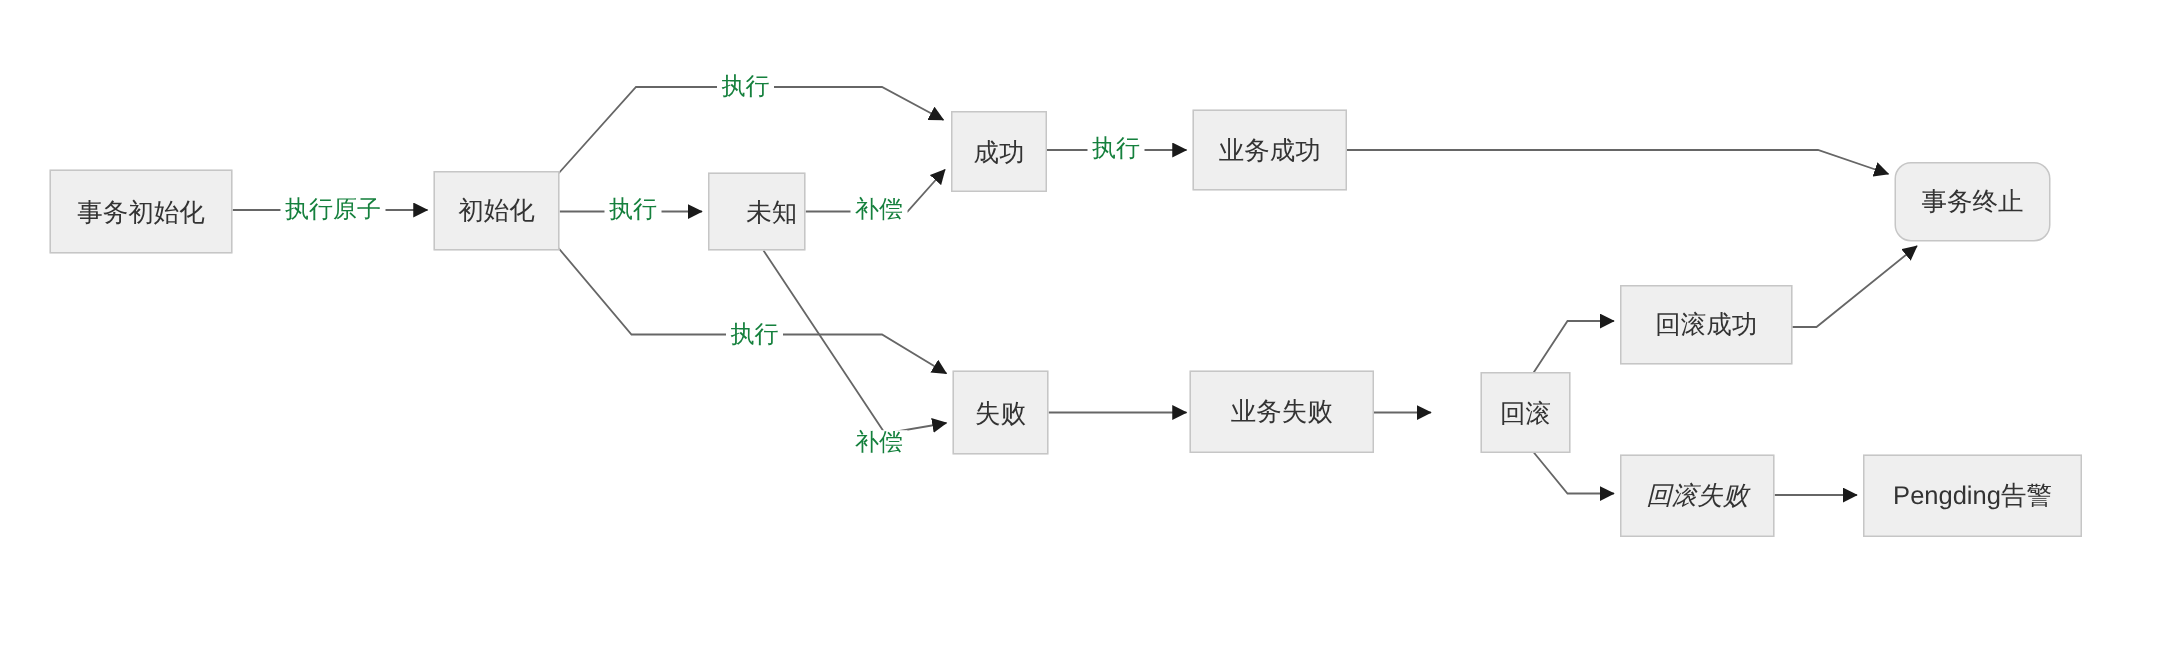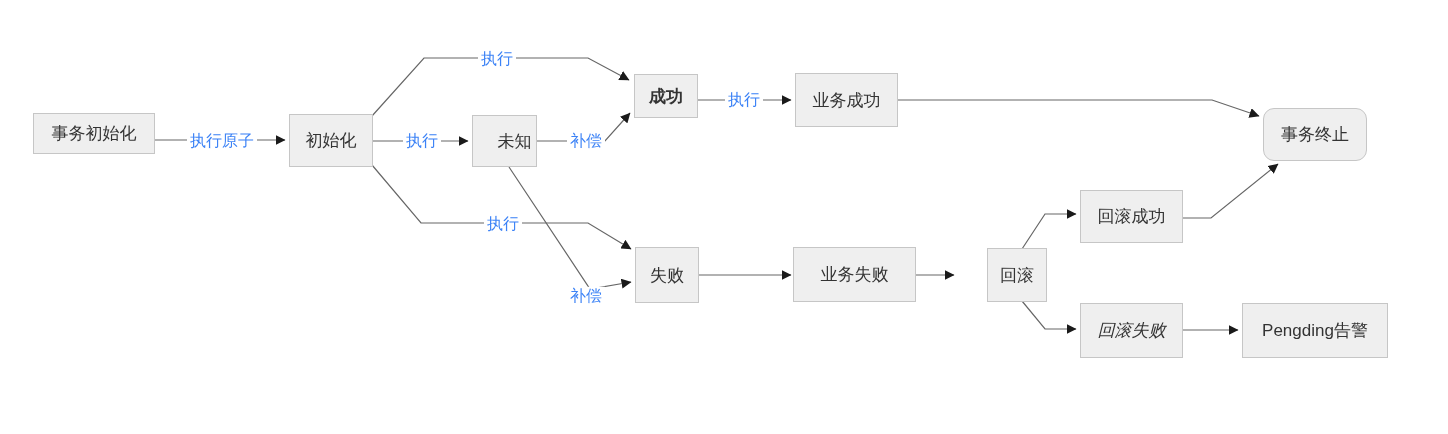--- a/index.html
+++ b/index.html
@@ -38,21 +38,21 @@
     color: #333333;
     font-size: 17px;
     white-space: nowrap;
     text-align: center;
   }
   .edge-label {
     position: absolute;
     z-index: 2;
     transform: translate(-50%, -50%);
     background: #ffffff;
-    color: #3b82f6;
+    color: #15803d;
     font-size: 16px;
     line-height: 1.15;
     padding: 0 3px;
     white-space: nowrap;
   }
 </style>
 </head>
 <body>
 
 <div class="canvas">
@@ -80,26 +80,26 @@
   </svg>
 
   <span class="edge-label" style="left:222px; top:141px;">执行原子</span>
   <span class="edge-label" style="left:497px; top:59px;">执行</span>
   <span class="edge-label" style="left:422px; top:141px;">执行</span>
   <span class="edge-label" style="left:586px; top:141px;">补偿</span>
   <span class="edge-label" style="left:503px; top:224px;">执行</span>
   <span class="edge-label" style="left:586px; top:296px;">补偿</span>
   <span class="edge-label" style="left:744px; top:100px;">执行</span>
 
-  <div class="node" style="left:33px; top:113px; width:122px; height:41px;">事务初始化</div>
+  <div class="node" style="left:33px; top:113px; width:122px; height:56px;">事务初始化</div>
   <div class="node" style="left:289px; top:114px; width:84px; height:53px;">初始化</div>
   <div class="node" style="left:472px; top:115px; width:65px; height:52px;padding-left:20px;">未知</div>
-  <div class="node" style="left:634px; top:74px; width:64px; height:44px;font-weight:bold;">成功</div>
+  <div class="node" style="left:634px; top:74px; width:64px; height:54px;">成功</div>
   <div class="node" style="left:795px; top:73px; width:103px; height:54px;">业务成功</div>
   <div class="node" style="left:1263px; top:108px; width:104px; height:53px;border-radius:11px;">事务终止</div>
   <div class="node" style="left:635px; top:247px; width:64px; height:56px;">失败</div>
   <div class="node" style="left:793px; top:247px; width:123px; height:55px;">业务失败</div>
   <div class="node" style="left:987px; top:248px; width:60px; height:54px;">回滚</div>
-  <div class="node" style="left:1080px; top:190px; width:103px; height:53px;">回滚成功</div>
+  <div class="node" style="left:1080px; top:190px; width:115px; height:53px;">回滚成功</div>
   <div class="node" style="left:1080px; top:303px; width:103px; height:55px;font-style:italic;">回滚失败</div>
   <div class="node" style="left:1242px; top:303px; width:146px; height:55px;">Pengding告警</div>
 
 </div>
 
 </body></html>

